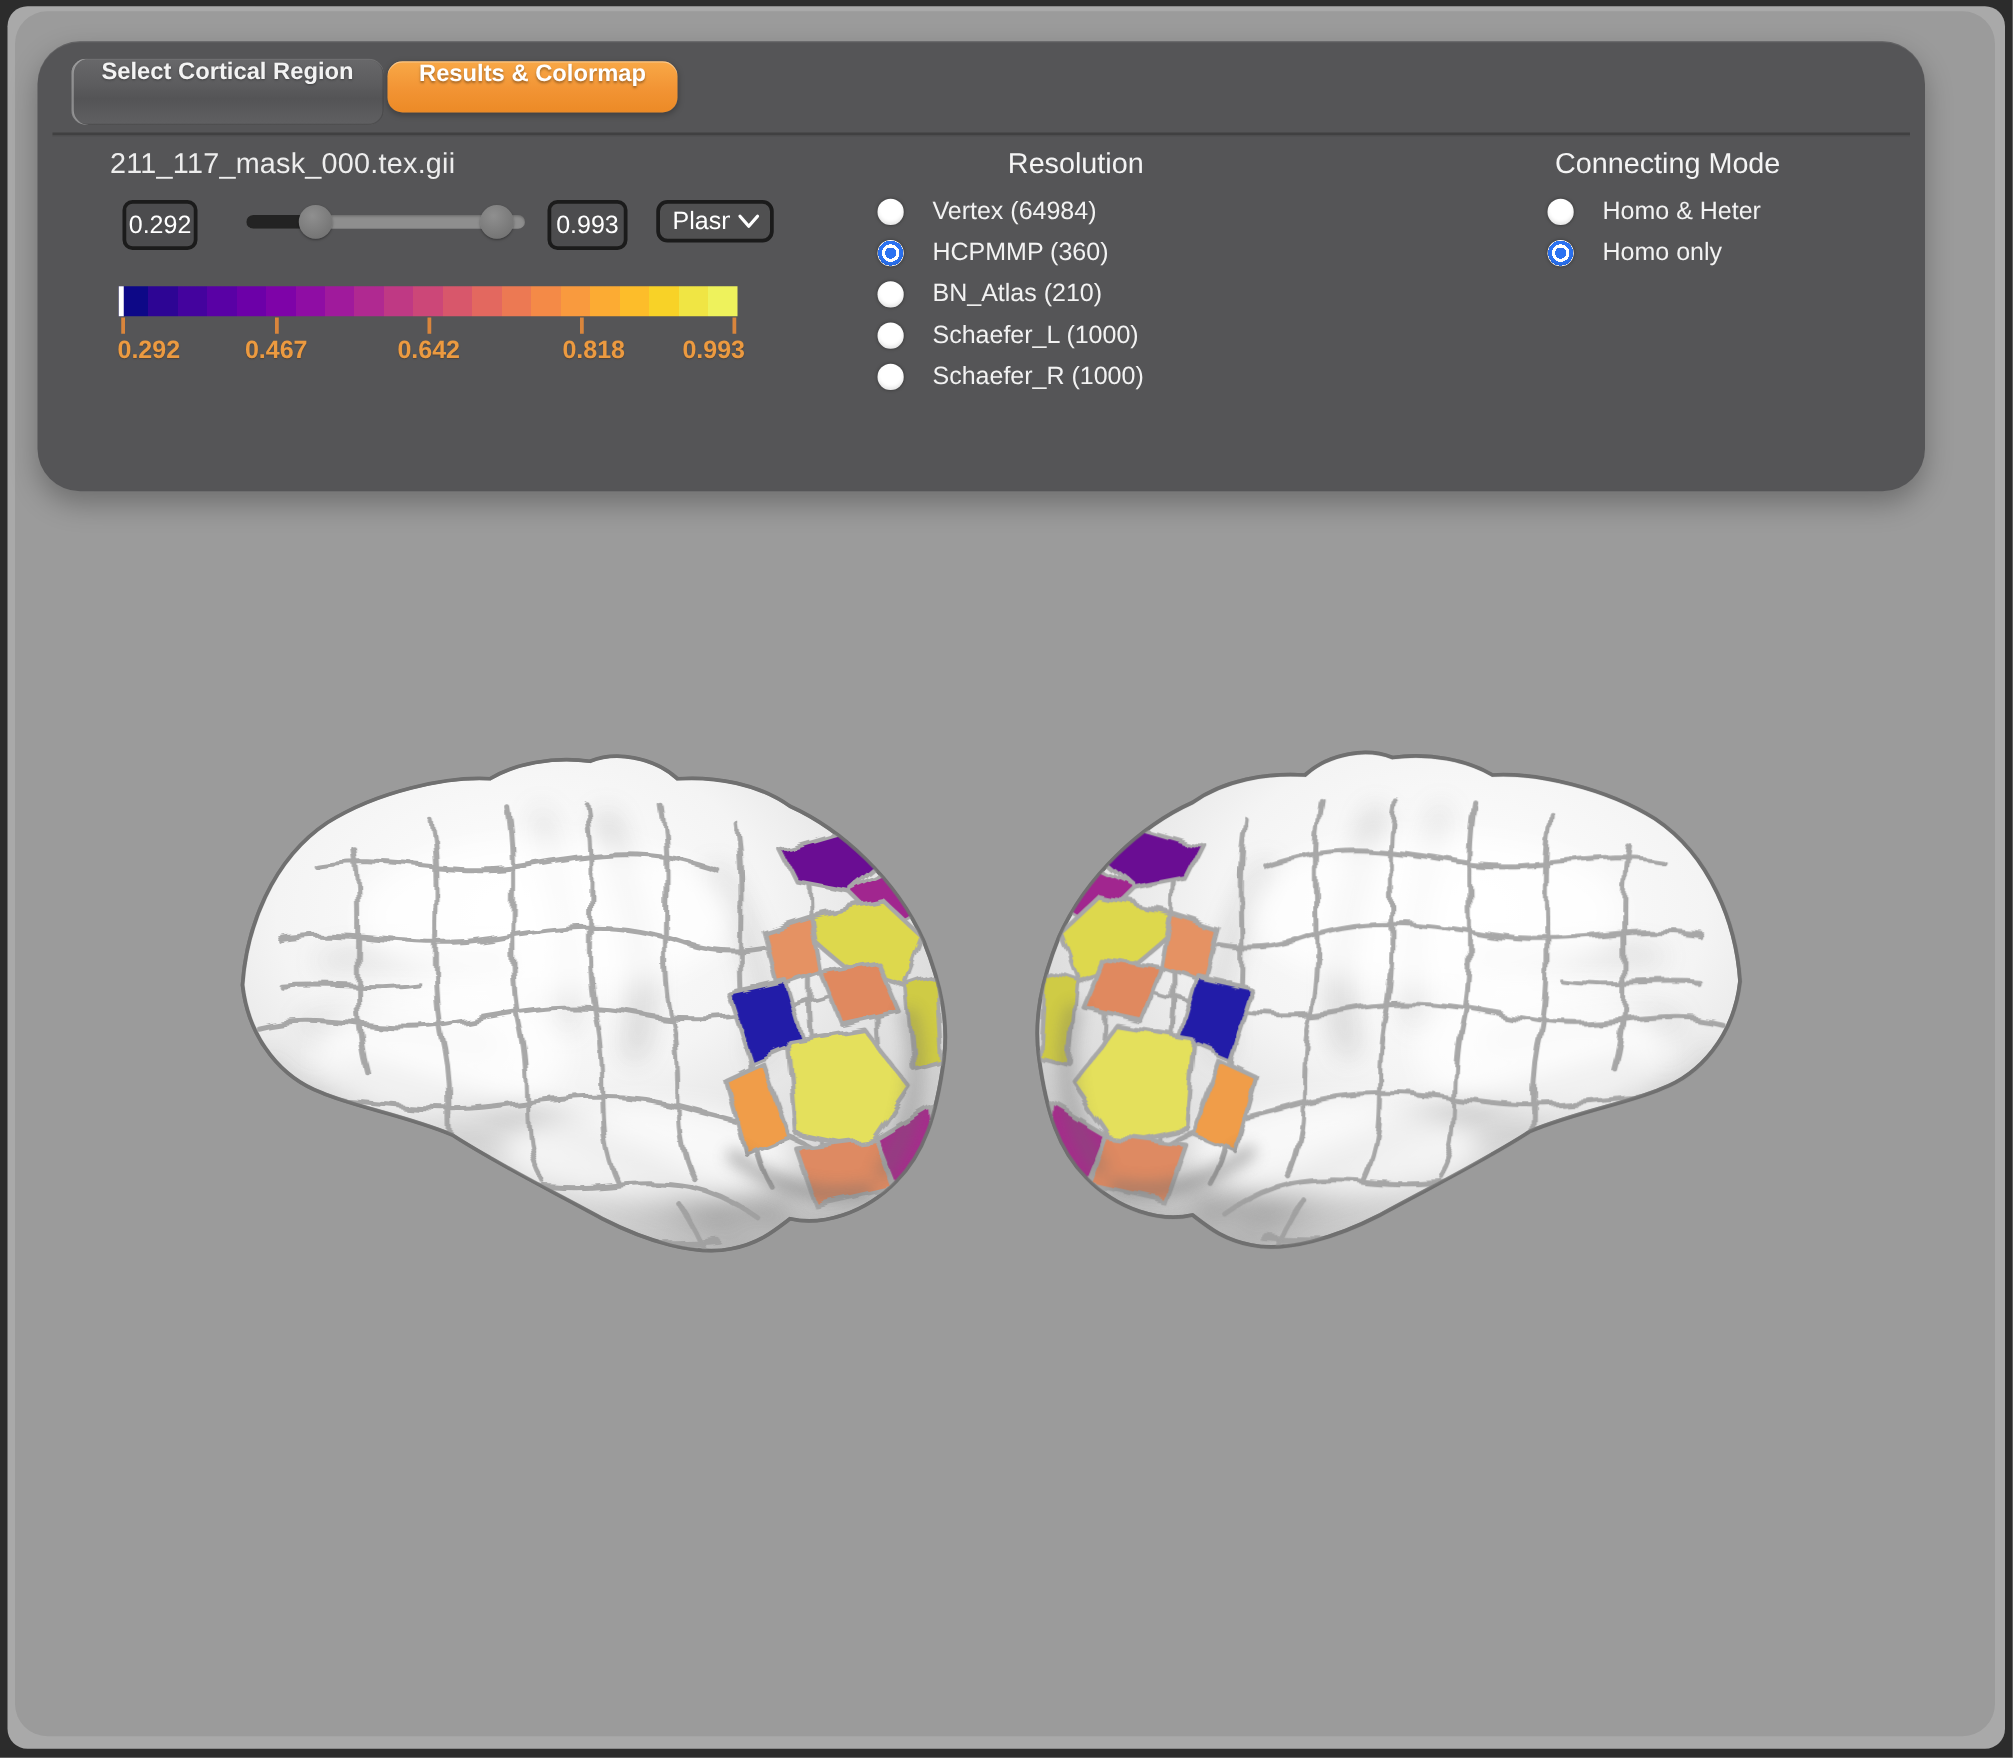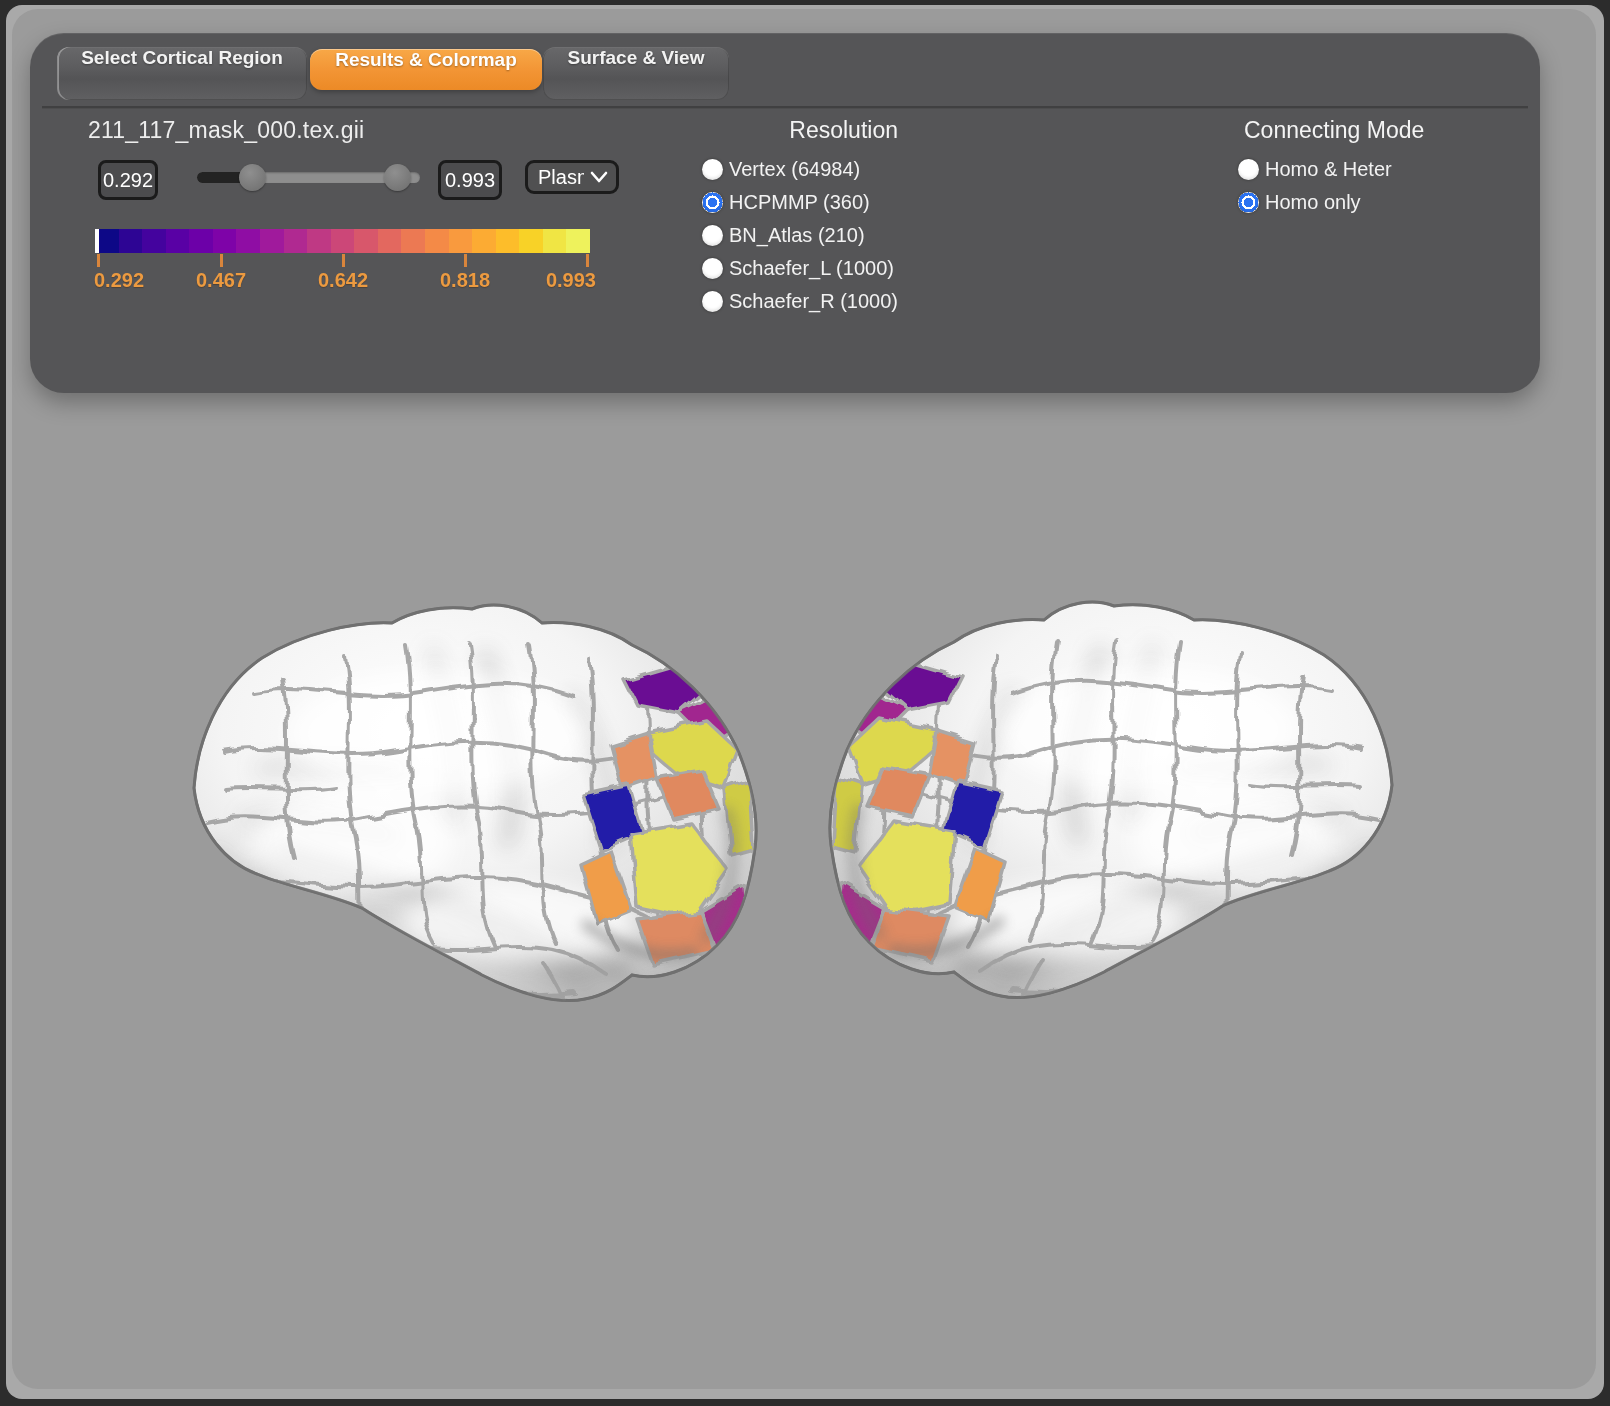--- a/index.html
+++ b/index.html
@@ -99,21 +99,21 @@
   .radio-group{position:absolute;top:84px;}
   .group-title{font-size:23px;color:#f4f4f4;margin:0 0 9px 6px;}
   .radio-row{display:flex;align-items:center;height:33px;cursor:pointer;}
   .radio{
     width:21px;height:21px;border-radius:50%;flex:none;background:#fff;
     box-shadow:0 0 3px rgba(0,0,0,.4), inset 0 -2px 3px rgba(0,0,0,.10);
   }
   .radio.checked{
     background:radial-gradient(circle at 50% 50%, var(--accent,#2b72f1) 0 4.5px, #ffffff 4.5px 7px, var(--accent,#2b72f1) 7px 10px, #ffffff 10px);
   }
-  .radio-label{font-size:20px;color:#f2f2f2;margin-left:6px;white-space:nowrap;}
+  .radio-label{font-size:20px;color:#f2f2f2;margin-left:23px;white-space:nowrap;}
 </style>
 </head>
 <body style="--accent: #2b72f1;">
 
 <div class="screen">
   <div class="surface"></div>
 
   <svg class="brains" viewBox="0 0 1598 1394">
     <defs>
       <radialGradient id="bfill" cx="40%" cy="32%" r="78%">
@@ -216,23 +216,20 @@
 
   <div class="panel">
     <div class="seam"></div>
 
     <div class="tab inactive first" style="left:27px;top:14px;width:250px;height:53px;">
       <span>Select Cortical Region</span>
     </div>
     <div class="tab active" style="left:280px;top:16px;width:232px;height:41px;">
       <span>Results &amp; Colormap</span>
     </div>
-    <div class="tab inactive" style="left:513px;top:14px;width:186px;height:53px;">
-      <span>Surface &amp; View</span>
-    </div>
 
     <div class="filename">211_117_mask_000.tex.gii</div>
 
     <input class="num-input" style="left: 68px;" id="min-input" value="0.292">
 
     <div class="slider">
       <div class="track"></div>
       <div class="fill" id="slider-fill" style="width: 55.75px;"></div>
       <div class="handle" id="handle-low" style="left: 42.25px;"></div>
       <div class="handle" id="handle-high" style="left: 187.2px;"></div>
@@ -252,21 +249,21 @@
 
     <div class="cb-tick" style="left: 67px; background: rgb(217, 133, 60);"></div>
     <div class="cb-tick" style="left: 190px; background: rgb(217, 133, 60);"></div>
     <div class="cb-tick" style="left: 312px; background: rgb(217, 133, 60);"></div>
     <div class="cb-tick" style="left: 434px; background: rgb(217, 133, 60);"></div>
     <div class="cb-tick" style="left: 556px; background: rgb(217, 133, 60);"></div>
 
     <div class="cb-label l" style="left: 64px; color: rgb(236, 154, 64);">0.292</div>
     <div class="cb-label c" style="left: 191px; color: rgb(236, 154, 64);">0.467</div>
     <div class="cb-label c" style="left: 313px; color: rgb(236, 154, 64);">0.642</div>
-    <div class="cb-label c" style="left: 435px; color: rgb(236, 154, 64);">0.818</div>
+    <div class="cb-label c" style="left: 435px; color: rgb(236, 154, 64); text-align: right;">0.818</div>
     <div class="cb-label r" style="left: 566px; color: rgb(236, 154, 64);">0.993</div>
 
     <div class="radio-group" style="left:672px;text-align:right;">
       <div class="group-title">Resolution</div>
       <div class="radio-row">
         <span class="radio"></span>
         <span class="radio-label">Vertex (64984)</span>
       </div>
       <div class="radio-row">
         <span class="radio checked"></span>

